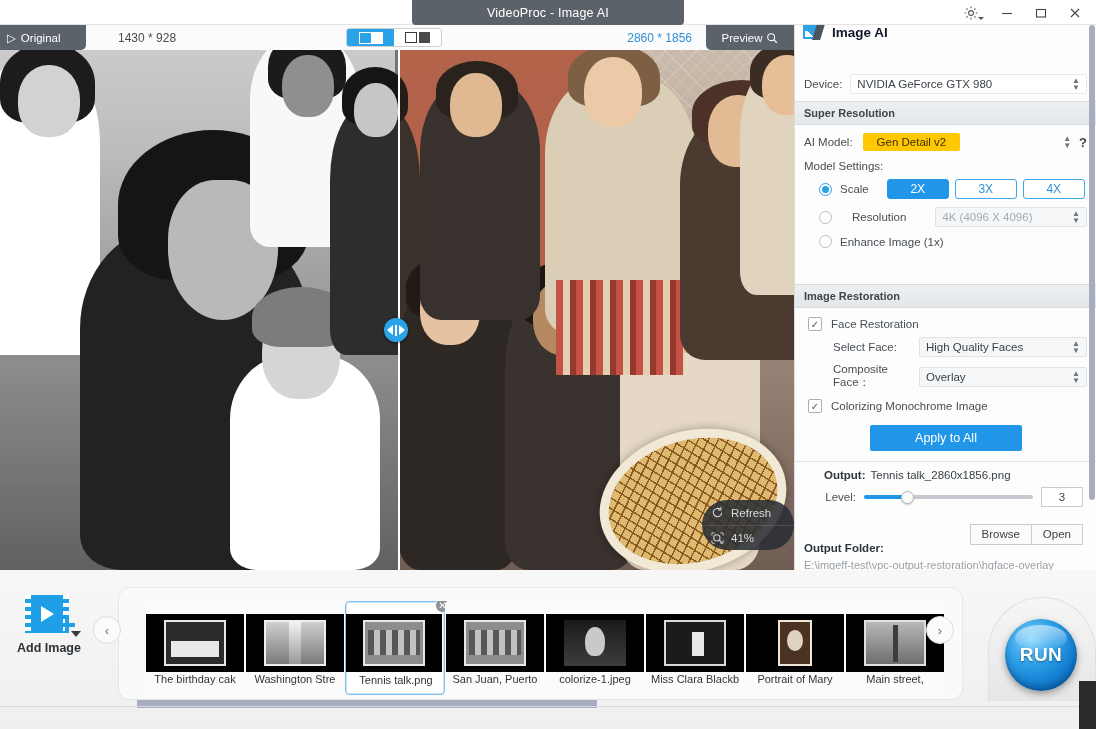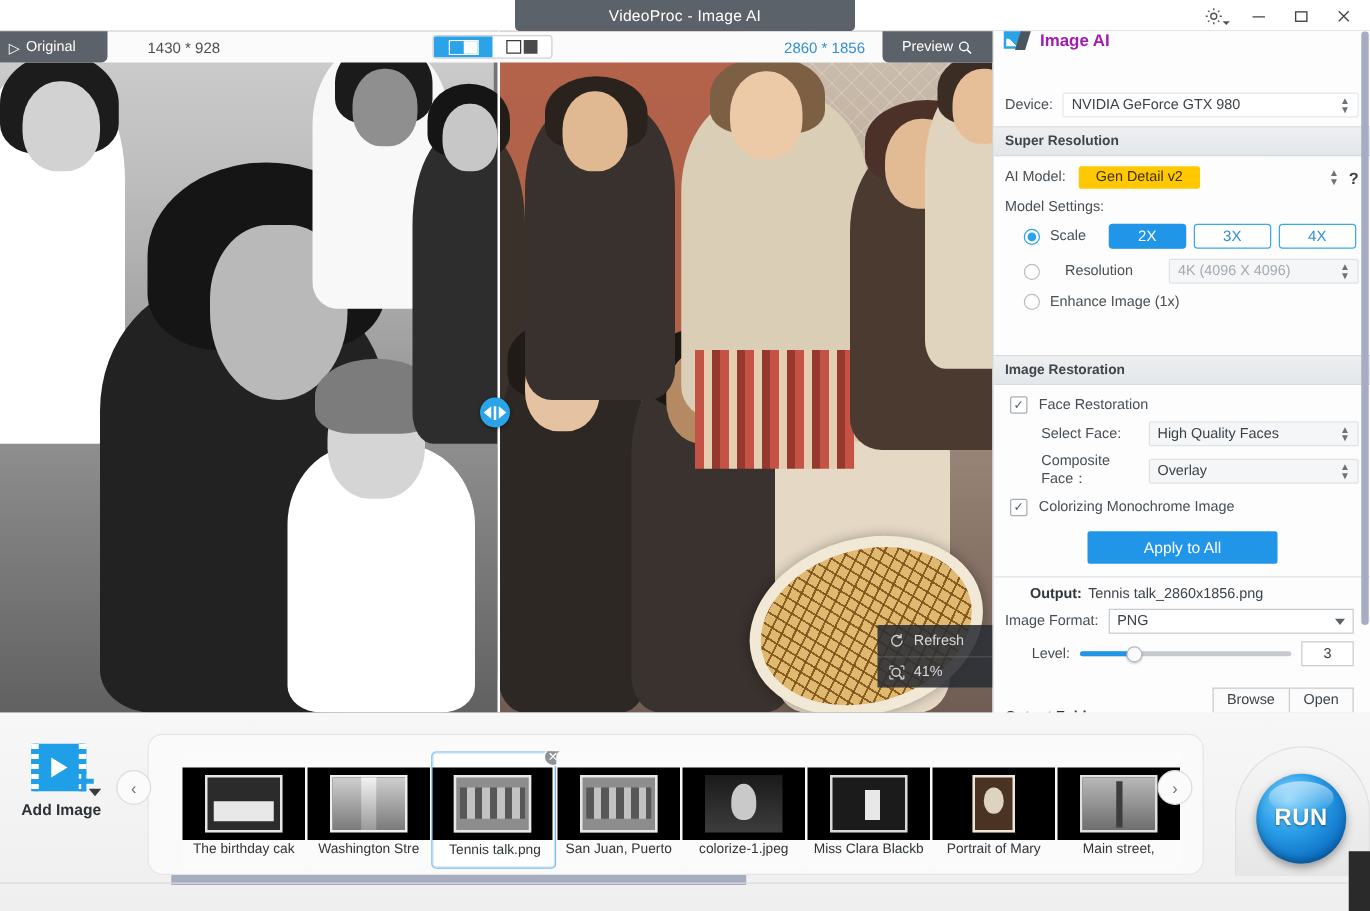--- a/index.html
+++ b/index.html
@@ -134,34 +134,34 @@
   .icon-split-a i { display:block; width:50%; height:100%; }
   .icon-split-a i.f { background:#2aa3e8; }
   .icon-split-a i.s { background:#ffffff; }
   .icon-split-b { display:flex; gap:2px; align-items:center; }
   .icon-split-b .sq1 { width:12px;height:11px;border:1.5px solid #3a3a3a;background:#fff; }
   .icon-split-b .sq2 { width:11px;height:11px;background:#4a4a4a; }
 
   
   .zoom-overlay {
     position:absolute; right:0px; top:475px; width:92px; z-index: 12;
-    background:rgba(42,46,52,.88); color:#d8dade; font-size:11.5px;
+    background:rgba(42,46,52,.88); color:#d8dade; font-size:11.5px;border-radius:25px;
   }
   .zo-row { height:25px; display:flex; align-items:center; gap:7px; padding-left:9px; }
   .zo-row + .zo-row { border-top:1px solid rgba(255,255,255,.13); }
 
   
   .panel {
     position:absolute; left:794px; top:25px; width:302px; height:545px;
     background:#fdfdfd; border-left:1px solid #dcdcdc; overflow:hidden;
   }
   .panel-head {
     position:absolute; left:0; top:-6px; width:302px; height:26px;
     display:flex; align-items:center; gap:7px; padding-left:8px;
-    font-size:13.5px; font-weight:bold; color:#a21caf; background:#fdfdfd;
+    font-size:13.5px; font-weight:bold; color:#0f172a; background:#fdfdfd;
   }
   .ai-logo { width:22px; height:16px; position:relative; }
   .ai-logo .sq { position:absolute; left:0; top:0; width:15px;height:15px;background:#2aa3e8; }
   .ai-logo .sq:after{content:'';position:absolute;left:2px;bottom:2px;width:11px;height:6px;
     background:linear-gradient(45deg,#fff 0 50%,transparent 50%);}
   .ai-logo .pen { position:absolute; left:9px; top:0; width:13px; height:16px;
     background:#4a5560; clip-path: polygon(38% 0, 100% 0, 62% 100%, 0 100%); }
   .section-hdr {
     height:24px; display:flex; align-items:center; padding-left:9px;
     background: linear-gradient(180deg,#edeff1,#e4e7ea);
@@ -613,27 +613,20 @@
     </div>
 
     <div class="out-sep"></div>
 
     <div class="out-area">
       <div class="out-line">
         <b>Output:</b>
         <span>Tennis talk_2860x1856.png</span>
       </div>
 
-      <div class="fmt-row">
-        <span class="lbl">Image Format:</span>
-        <span class="fmt-fld">
-          <span>PNG</span>
-          <span class="caret-dn"></span>
-        </span>
-      </div>
 
       <div class="level-row">
         <span class="lbl">Level:</span>
         <span class="slider">
           <i class="track"></i>
           <i class="fill"></i>
           <i class="knob"></i>
         </span>
         <span class="level-box">3</span>
       </div>

